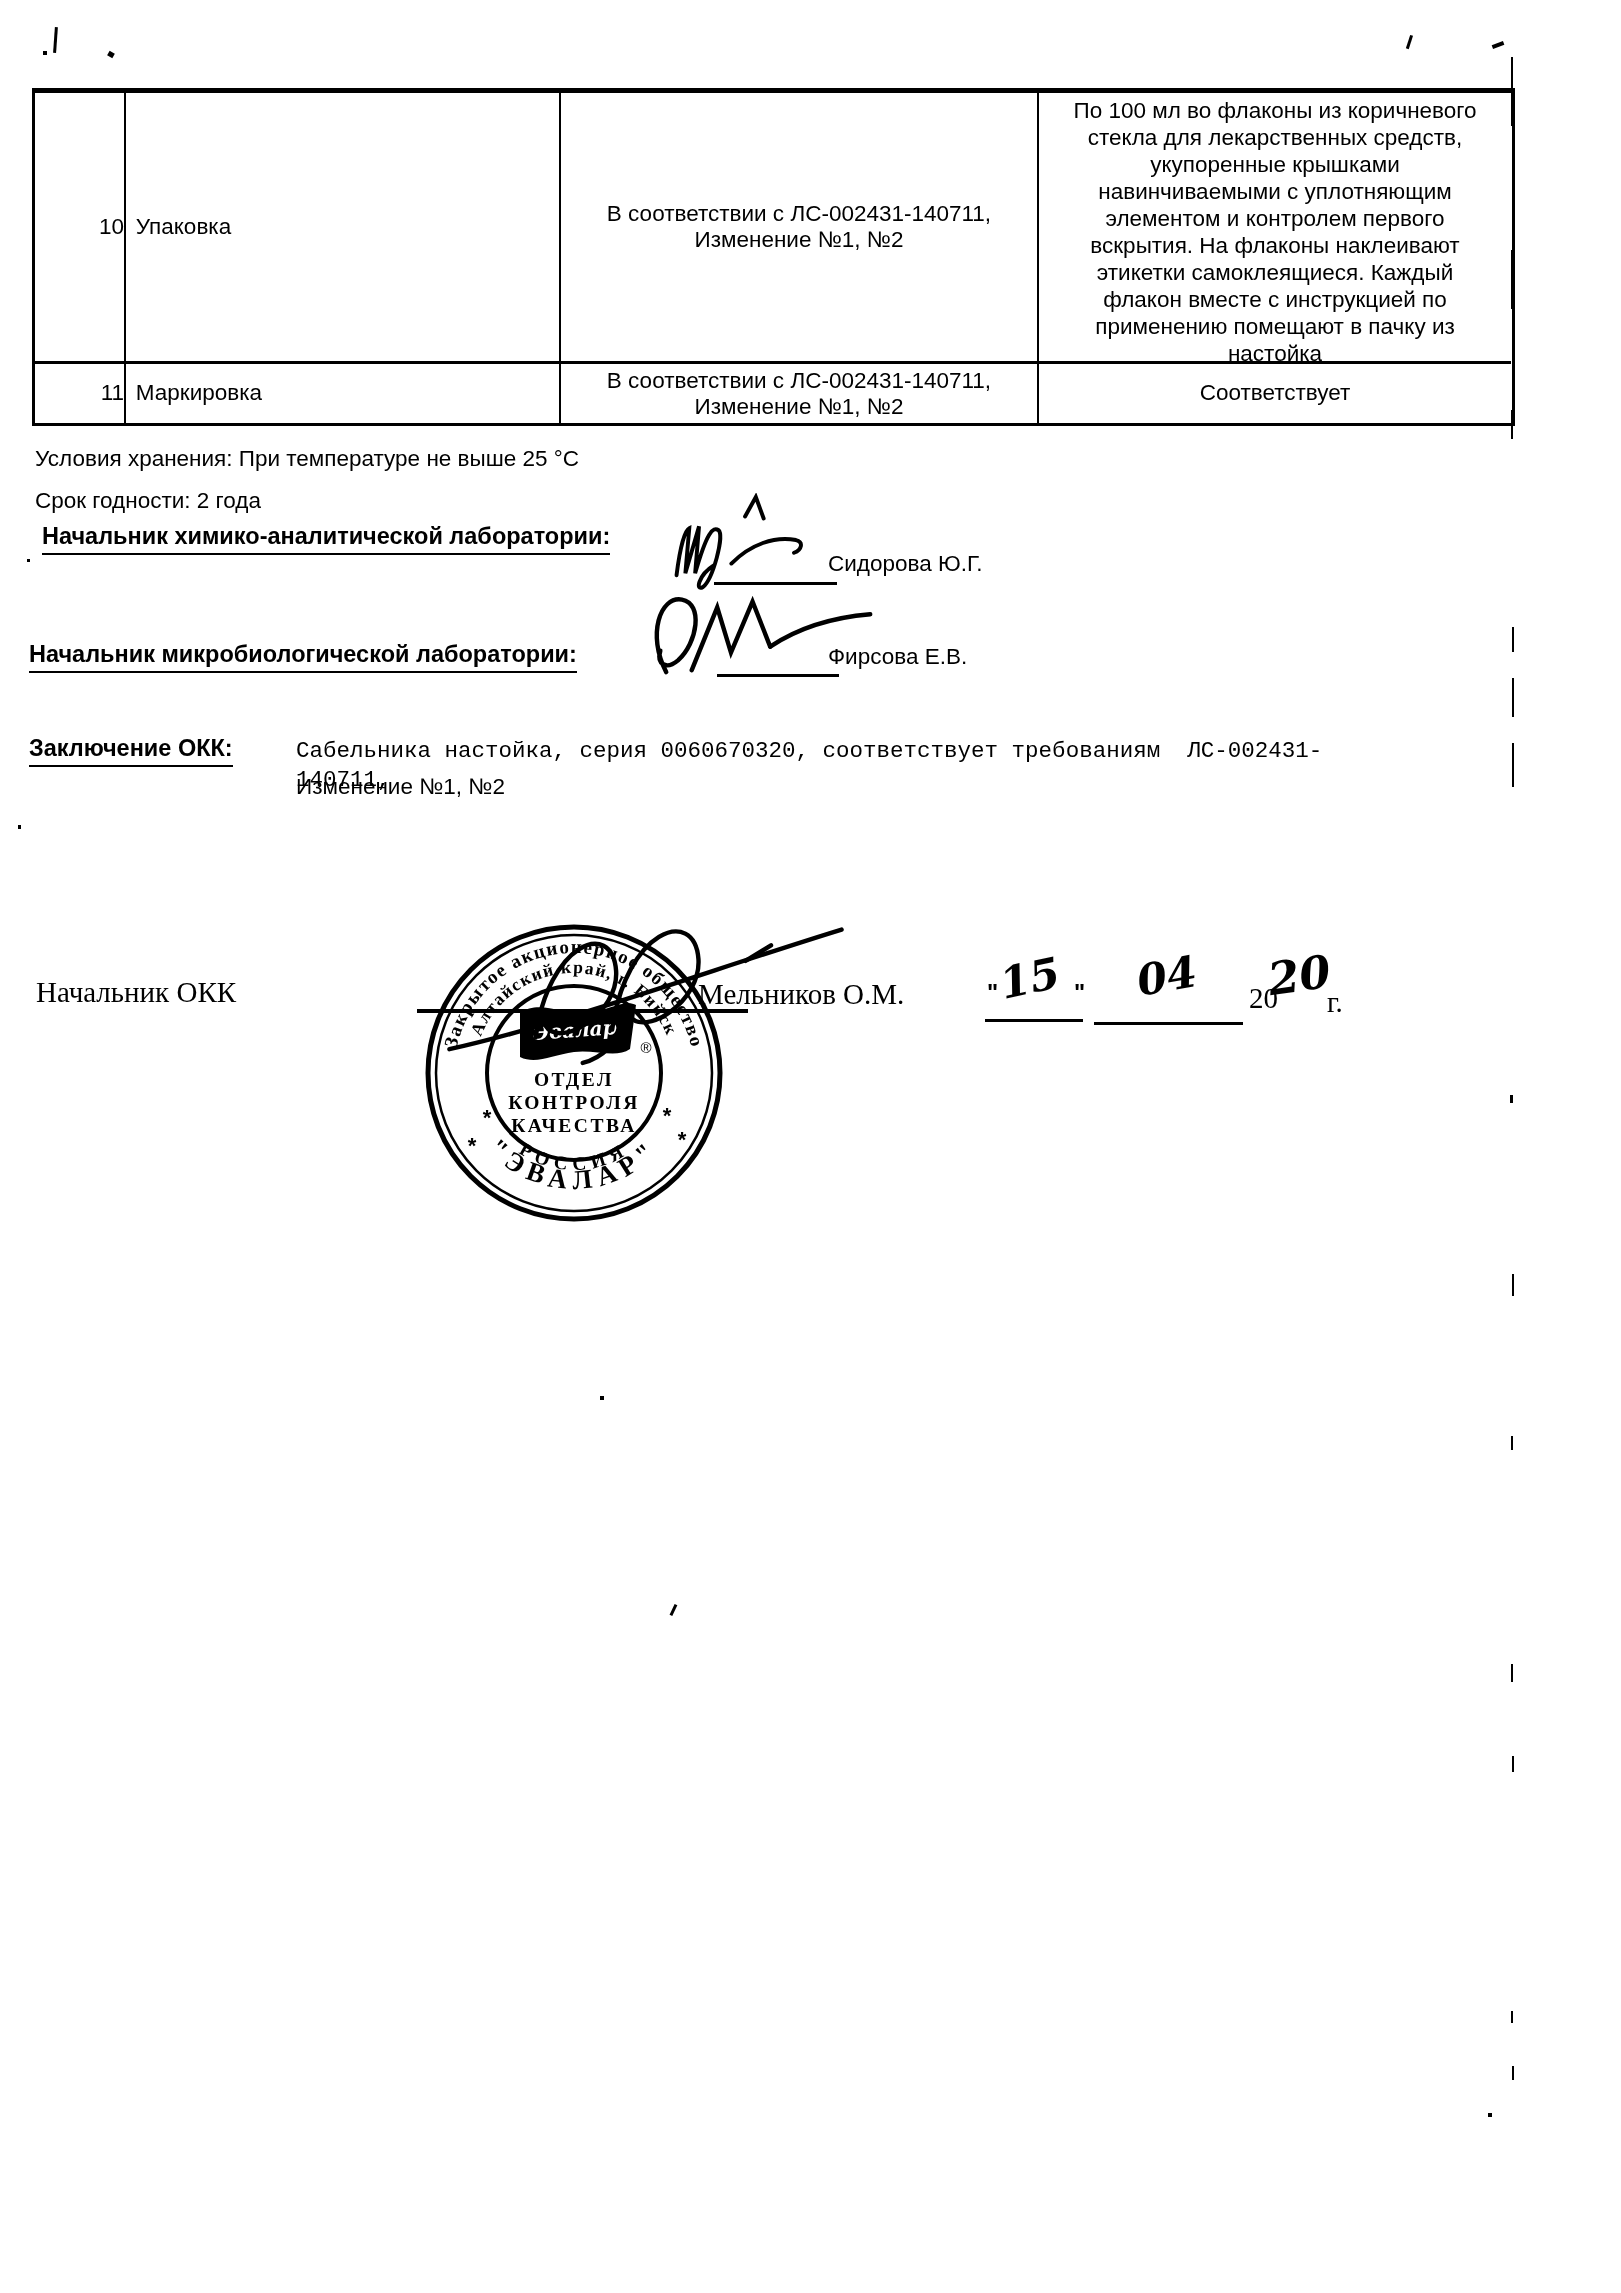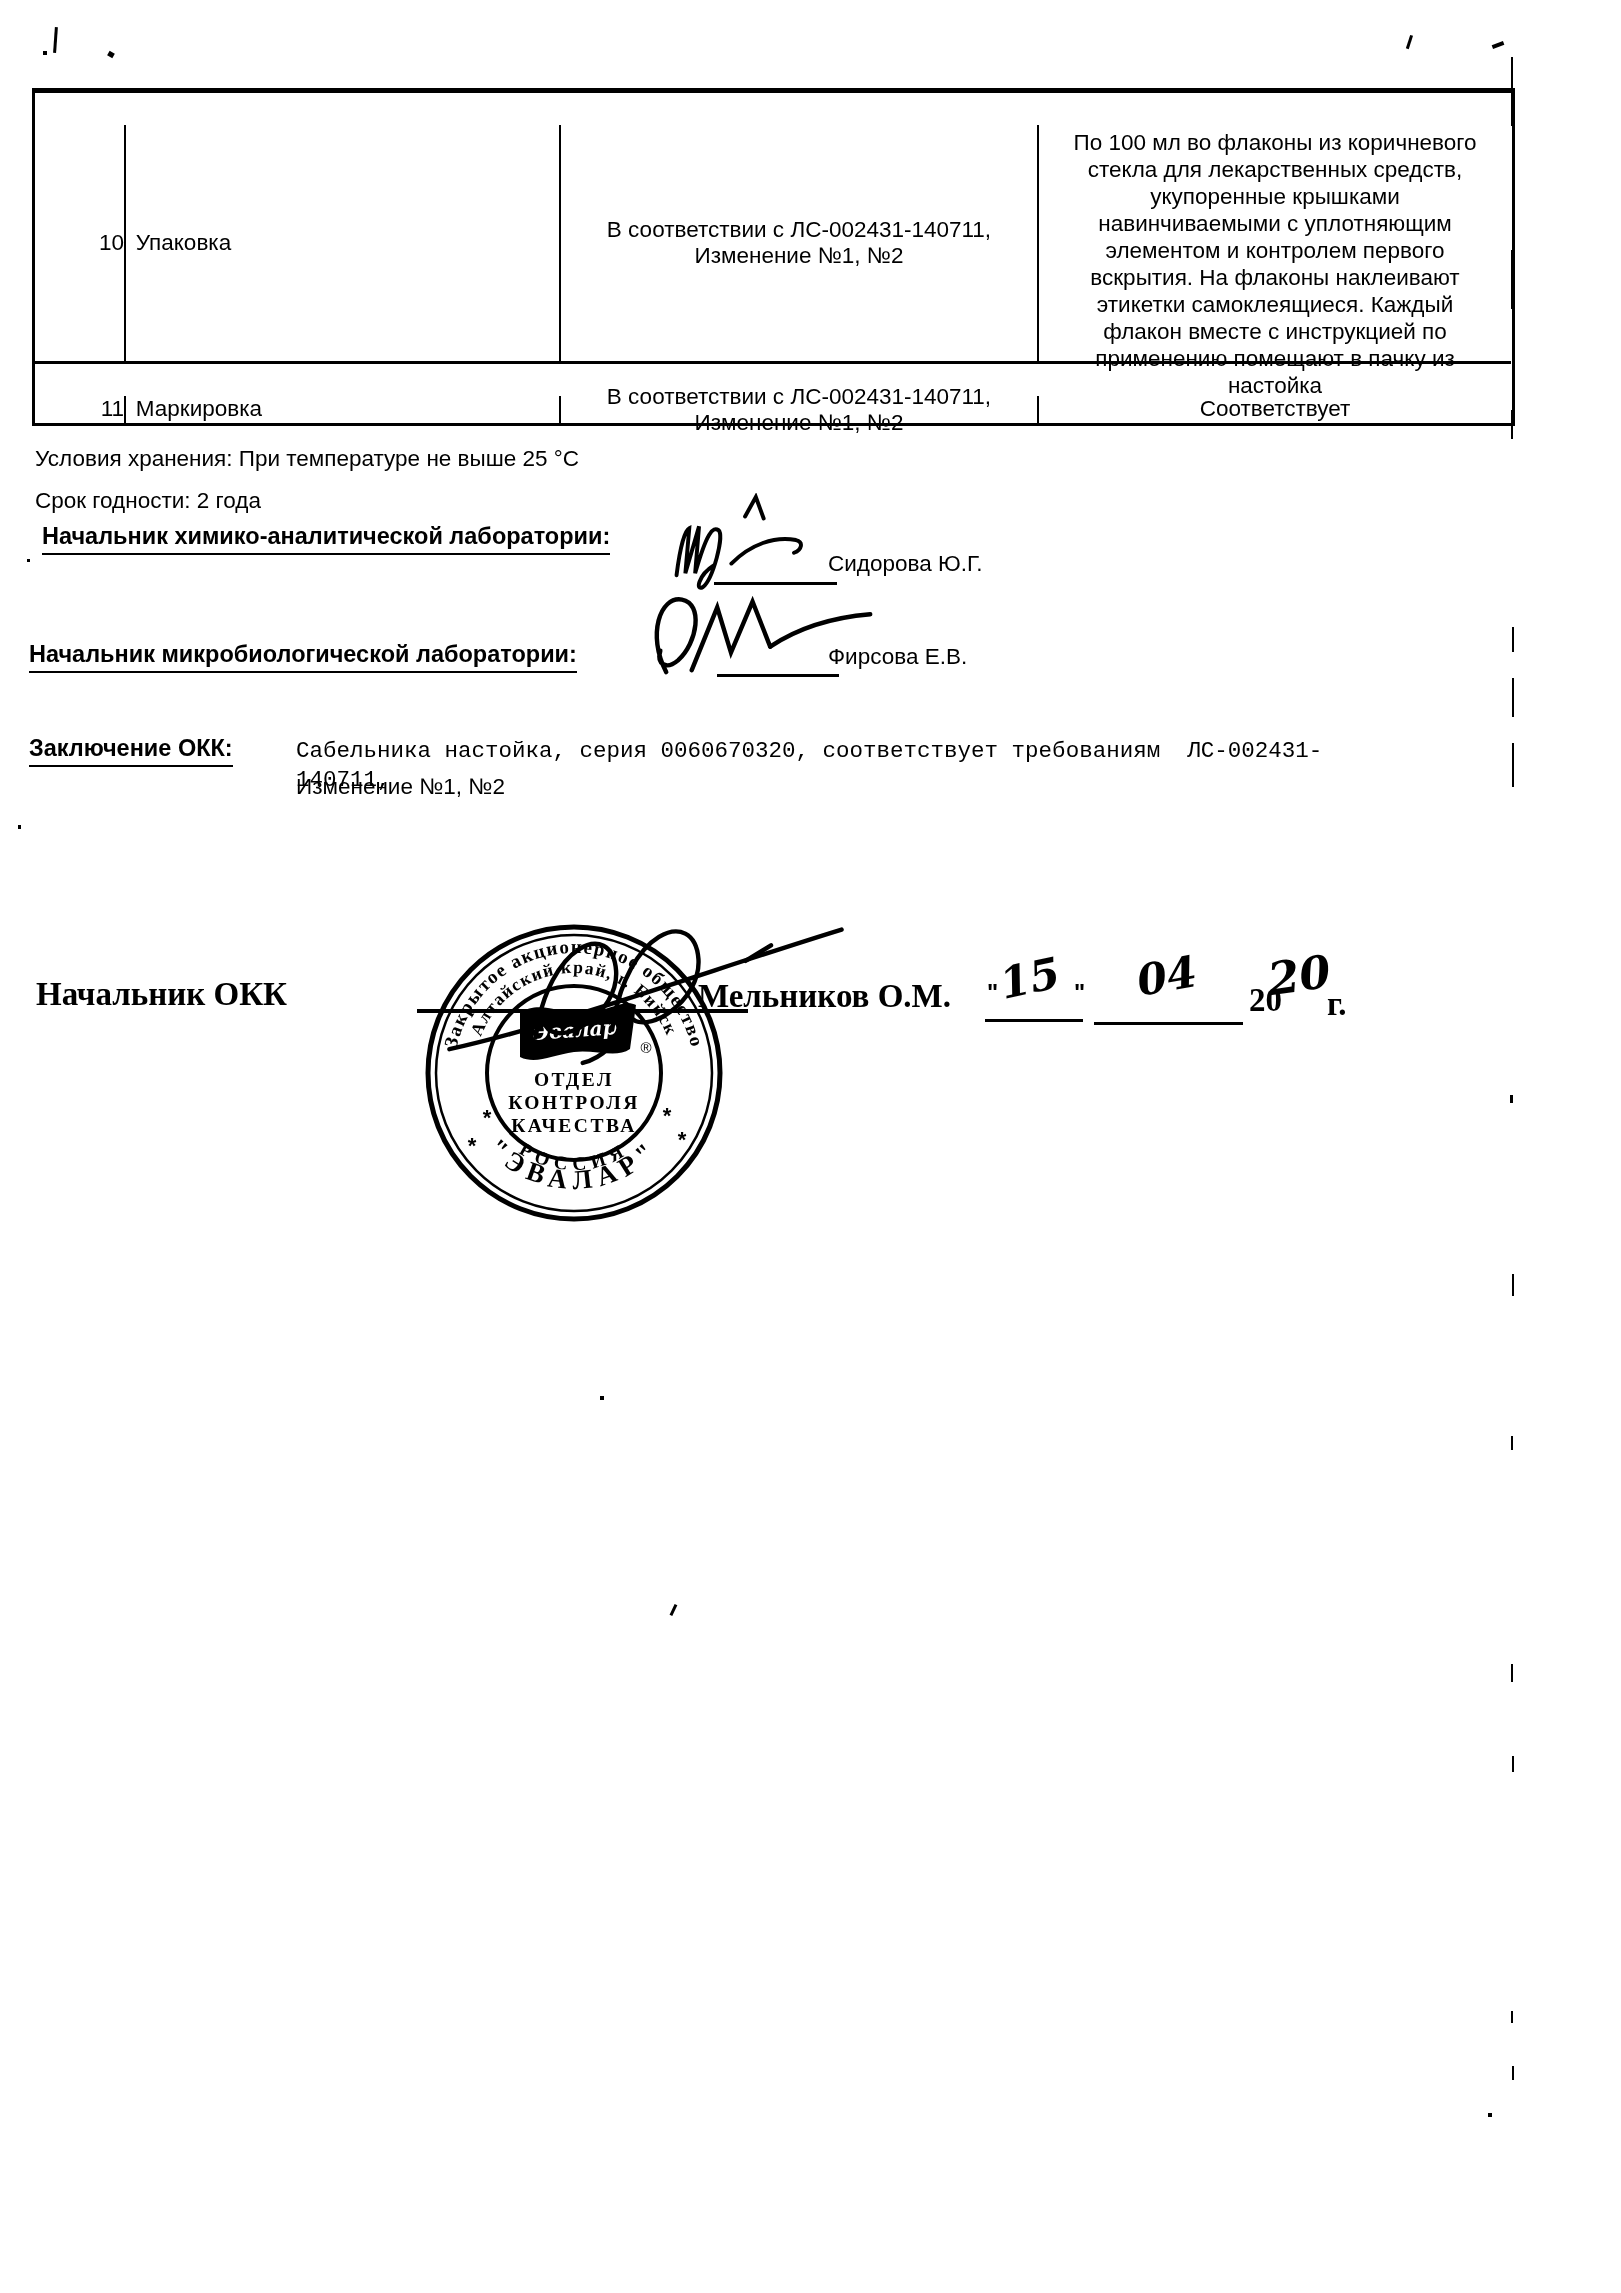--- a/index.html
+++ b/index.html
@@ -6,34 +6,34 @@
   .page{position:relative;width:1621px;height:2294px;background:#ffffff;
         font-family:"Liberation Sans",sans-serif;color:#000;overflow:hidden;}
   .abs{position:absolute;}
 
   
   .tbl{position:absolute;left:32px;top:88px;width:1477px;
        display:grid;grid-template-columns:91px 435px 478px 472px;
        grid-template-rows:271px 59px;
        border:3.9px solid #000;border-top-width:5.9px;}
   .c{border-right:2.9px solid #000;display:flex;flex-direction:column;
-     justify-content:center;font-size:22.5px;line-height:26.5px;margin-top:32px;}
+     justify-content:center;font-size:22.5px;line-height:26.5px;}
   .c.last{border-right:none;}
   .r1{border-bottom:3.9px solid #000;}
   .c.num{align-items:flex-end;}
   .c.pname{padding-left:9.8px;align-items:flex-start;}
   .c.spec{align-items:center;text-align:right;}
   .c.res{align-items:center;text-align:center;}
   .c.res10{justify-content:flex-start;padding-top:3.9px;line-height:27px;}
 
   
   .body-text{font-size:22.5px;white-space:nowrap;}
   .ul-label{font-weight:bold;font-size:23.5px;border-bottom:2.9px solid #000;
             padding-bottom:2.9px;display:inline-block;white-space:nowrap;}
-  .serif{font-family:"Liberation Serif",serif;font-weight:bold;font-size:33px;white-space:nowrap;}
+  .serif{font-family:"Liberation Serif",serif;font-weight:normal;font-size:29px;white-space:nowrap;}
   .prewrap{white-space:pre-wrap;font-family:Liberation Mono, monospace;}
   .hw{font-family:"DejaVu Serif",serif;font-style:italic;font-weight:bold;color:#000;}
   .line{position:absolute;background:#000;}
   .speck{position:absolute;background:#000;}
   svg{display:block;}
 </style>
 </head>
 <body>
 
 <div class="page">

